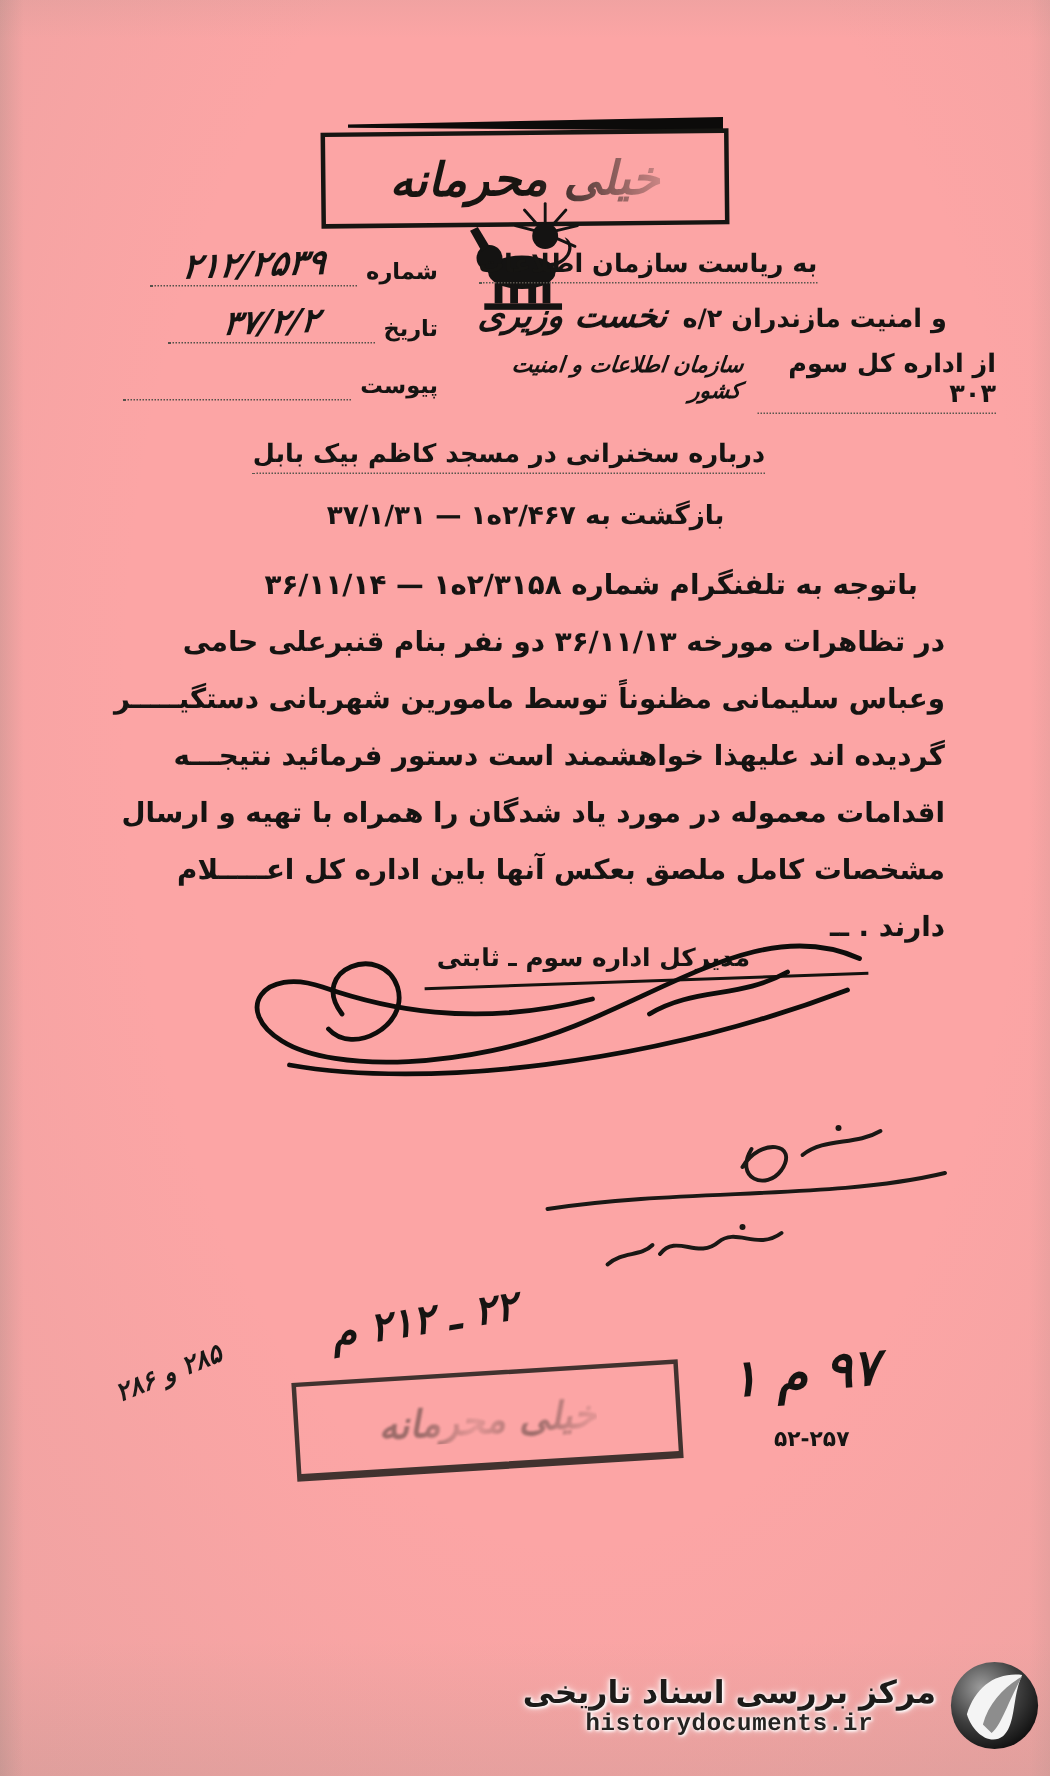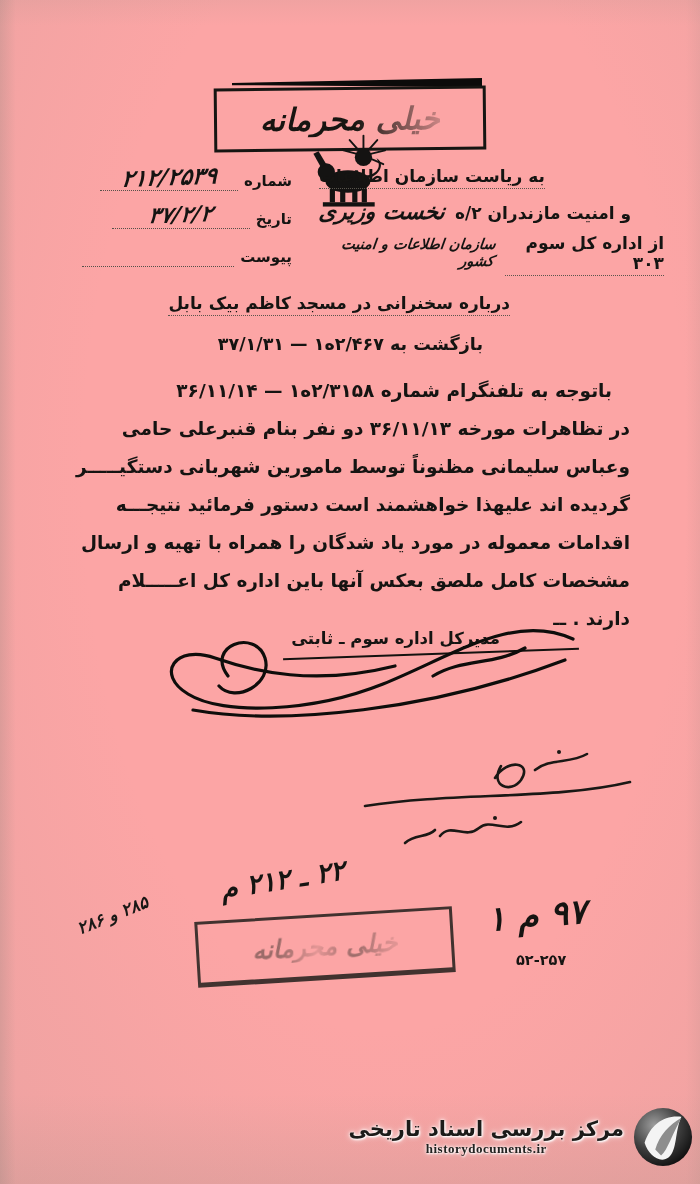--- a/index.html
+++ b/index.html
@@ -74,22 +74,22 @@
             mask-image:linear-gradient(100deg, #000 20%, rgba(0,0,0,.25) 45%, #000 70%, rgba(0,0,0,.3) 95%);
   }
   .code-97{left:487px;top:895px;font-size:34px;transform:rotate(-5deg);
     font-family:"DejaVu Serif",serif;font-style:italic;font-weight:600;}
   .code-52{left:516px;top:952px;font-size:14.5px;font-weight:bold;letter-spacing:1px;}
 
   .watermark{right:6px;top:1106px;display:flex;align-items:center;gap:8px;z-index:60;}
   .wm-text{text-align:center;}
   .wm-fa{font-size:21px;font-weight:bold;color:#1c1b19;
     text-shadow:0 0 3px #fff,0 0 6px #fff,1px 1px 2px #fff;}
-  .wm-url{font-size:13px;font-weight:bold;color:#242321;letter-spacing:.5px;
-    text-shadow:0 0 3px #fff,0 0 6px #fff,1px 1px 2px #fff;font-family:Liberation Serif, serif;}
+  .wm-url{font-size:16px;font-weight:bold;color:#242321;letter-spacing:.5px;
+    text-shadow:0 0 3px #fff,0 0 6px #fff,1px 1px 2px #fff;font-family:Liberation Mono, monospace;}
 </style>
 </head>
 <body>
 
 <div class="page">
 
   <div class="abs wedge"></div>
 
   <div class="abs stamp-top">
     <span class="stamp-text rtl">خیلی محرمانه</span>

